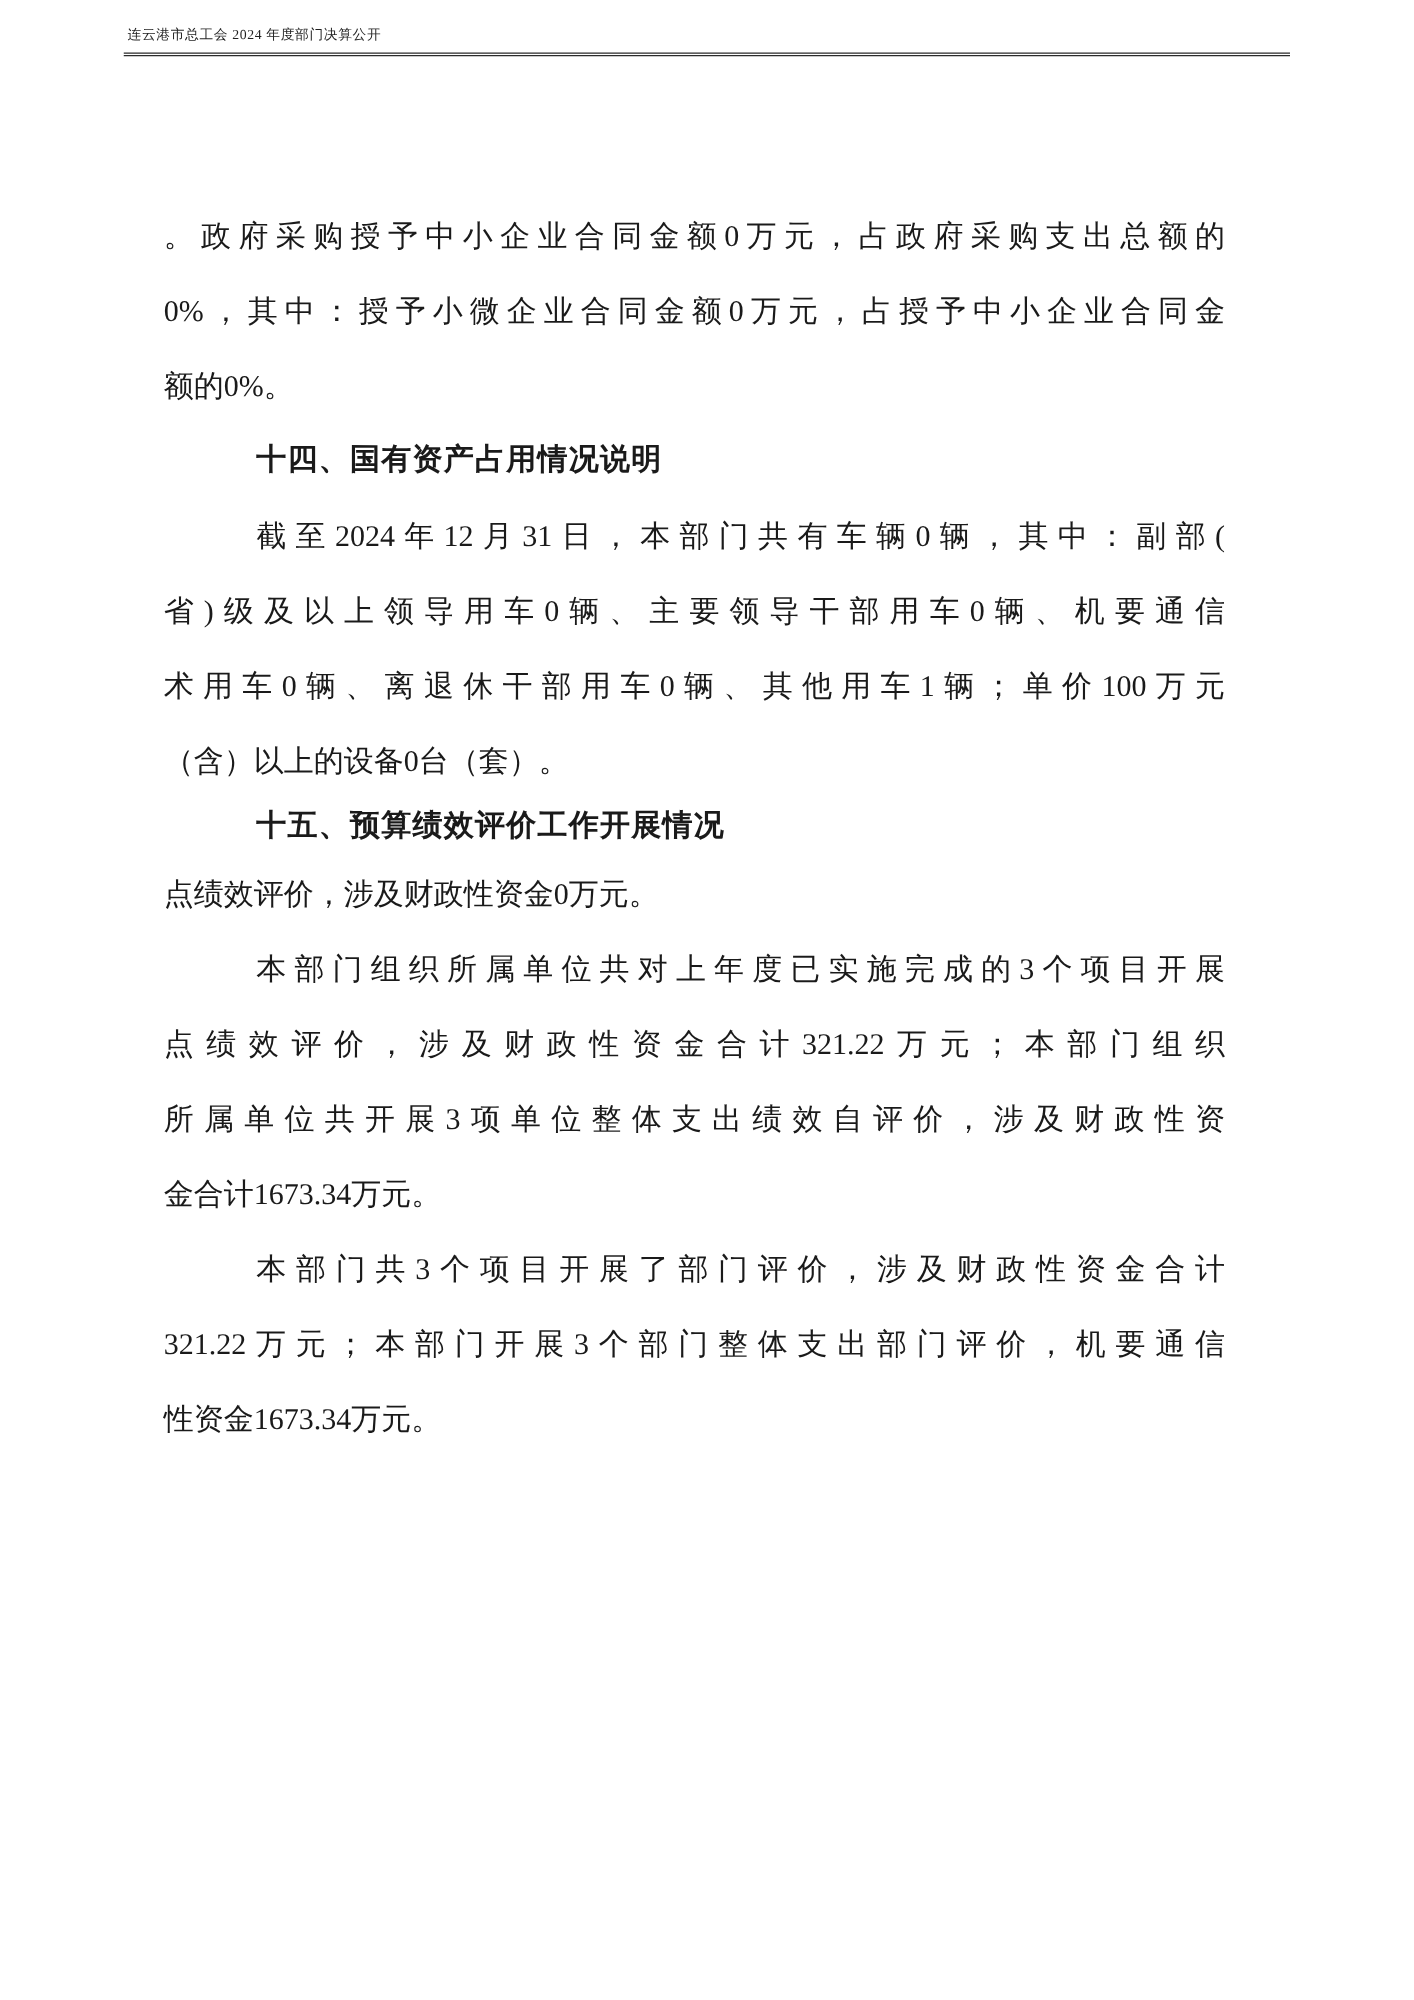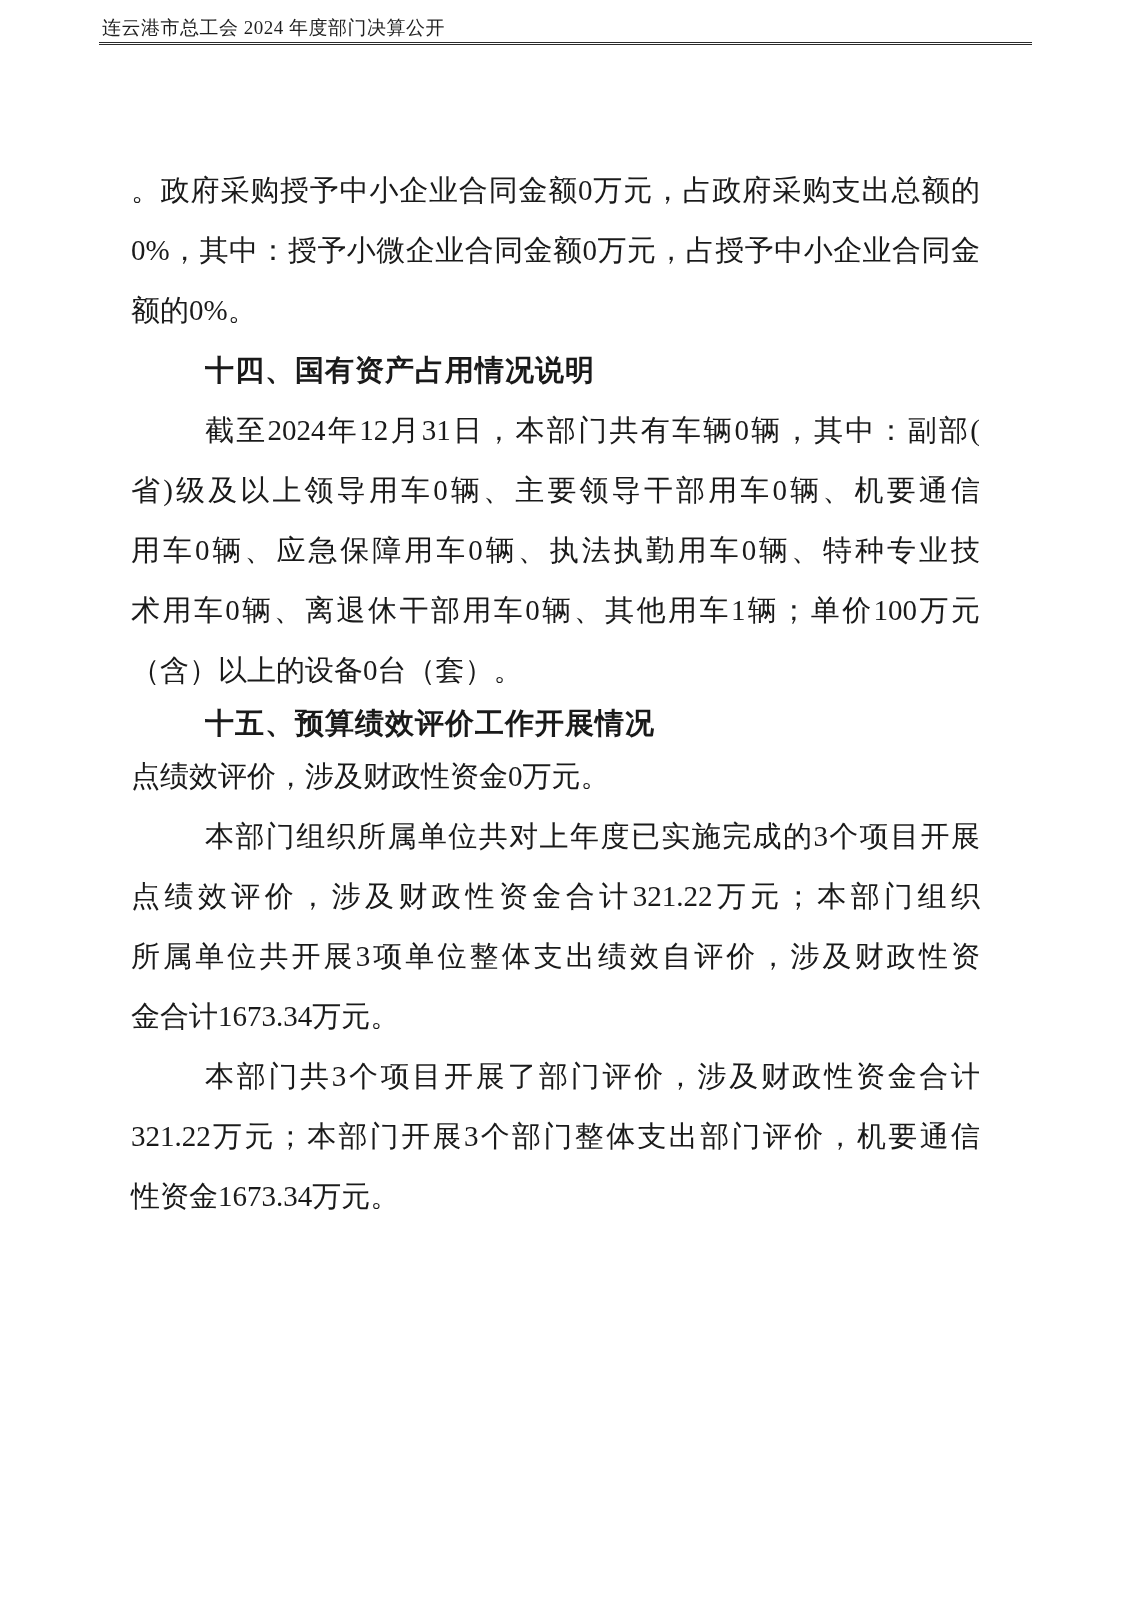--- a/index.html
+++ b/index.html
@@ -20,55 +20,55 @@
   .page-header {
     position: absolute;
     left: 0; top: 0;
     width: 1131px;
     height: 50px;
   }
   .header-title {
     position: absolute;
     left: 102px;
     top: 17px;
-    font-size: 19px;
+    font-size: 11px;
     line-height: 22px;
     letter-spacing: 0.5px;
     color: #1f1f1f;
     white-space: nowrap;
   }
   .header-divider {
     position: absolute;
     left: 99px;
     top: 42px;
     width: 933px;
     height: 1px;
     border-top: 1px solid #2b2b2b;
     border-bottom: 1px solid #2b2b2b;
   }
   
   .doc-body {
     position: absolute;
     left: 131px;
     top: 160px;
     width: 849px;
-    font-size: 29px;
+    font-size: 24px;
     color: #1a1a1a;
   }
   .ln {
     height: 60px;
     line-height: 60px;
     text-align: justify;
     text-align-last: justify;
     white-space: nowrap-off;
   }
   .ind  { text-indent: 74px; }
   .end  { text-align: center; text-align-last: left; }
   .hd {
-    font-family: Liberation Sans, sans-serif;
+    font-family: Liberation Mono, monospace;
     font-weight: 700;
     text-align: right;
     text-align-last: left;
     text-indent: 74px;
     letter-spacing: 1px;
   }
   .hd15 { height: 46px; line-height: 46px; }
 </style>
 </head>
 <body>
@@ -80,21 +80,20 @@
     <div class="header-divider"></div>
   </div>
 
   <div class="doc-body">
     <div class="ln">。政府采购授予中小企业合同金额0万元，占政府采购支出总额的</div>
     <div class="ln">0%，其中：授予小微企业合同金额0万元，占授予中小企业合同金</div>
     <div class="ln end">额的0%。</div>
     <div class="ln hd">十四、国有资产占用情况说明</div>
     <div class="ln ind">截至2024年12月31日，本部门共有车辆0辆，其中：副部(</div>
     <div class="ln">省)级及以上领导用车0辆、主要领导干部用车0辆、机要通信</div>
-    <div class="ln">用车0辆、应急保障用车0辆、执法执勤用车0辆、特种专业技</div>
     <div class="ln">术用车0辆、离退休干部用车0辆、其他用车1辆；单价100万元</div>
     <div class="ln end">（含）以上的设备0台（套）。</div>
     <div class="ln hd hd15">十五、预算绩效评价工作开展情况</div>
     <div class="ln end">点绩效评价，涉及财政性资金0万元。</div>
     <div class="ln ind">本部门组织所属单位共对上年度已实施完成的3个项目开展</div>
     <div class="ln">点绩效评价，涉及财政性资金合计321.22万元；本部门组织</div>
     <div class="ln">所属单位共开展3项单位整体支出绩效自评价，涉及财政性资</div>
     <div class="ln end">金合计1673.34万元。</div>
     <div class="ln ind">本部门共3个项目开展了部门评价，涉及财政性资金合计</div>
     <div class="ln">321.22万元；本部门开展3个部门整体支出部门评价，机要通信</div>

